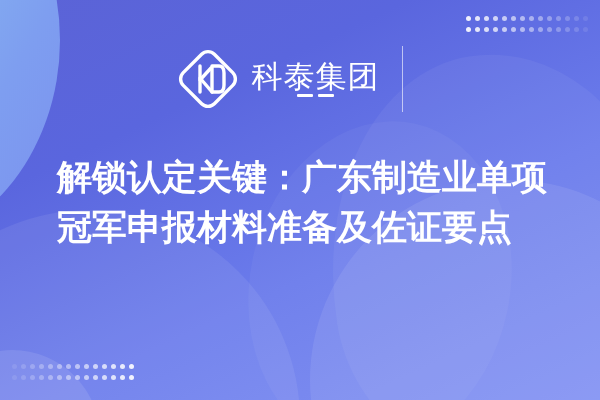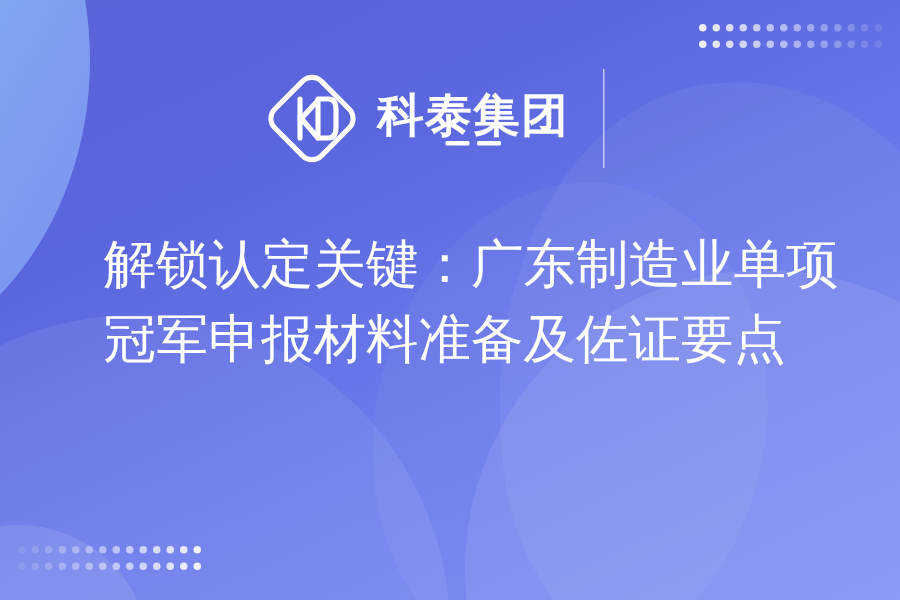--- a/index.html
+++ b/index.html
@@ -133,21 +133,21 @@
     flex: 0 0 64px;
   }
   .brand-words {
     display: flex;
     flex-direction: column;
     align-items: center;
     gap: 1px;
   }
   .brand-cn {
     font-size: 31px;
-    font-weight: bold;
+    font-weight: normal;
     color: #ffffff;
     letter-spacing: 1px;
     line-height: 1.05;
     white-space: nowrap;
   }
   .brand-en-wrap {
     display: flex;
     align-items: center;
     gap: 5px;
     width: 100%;
@@ -192,25 +192,25 @@
     font-weight: bold;
     color: #ffffff;
     letter-spacing: 0.5px;
     line-height: 1.2;
     white-space: nowrap;
   }
 
   
   .headline {
     position: absolute;
-    left: 69px;
+    left: 57px;
     right: 40px;
     top: 152px;
     font-size: 35px;
-    font-weight: normal;
+    font-weight: bold;
     color: #ffffff;
     line-height: 1.44;
     letter-spacing: 0px;
   }
 </style>
 </head>
 <body>
 
 <div id="banner">
 

